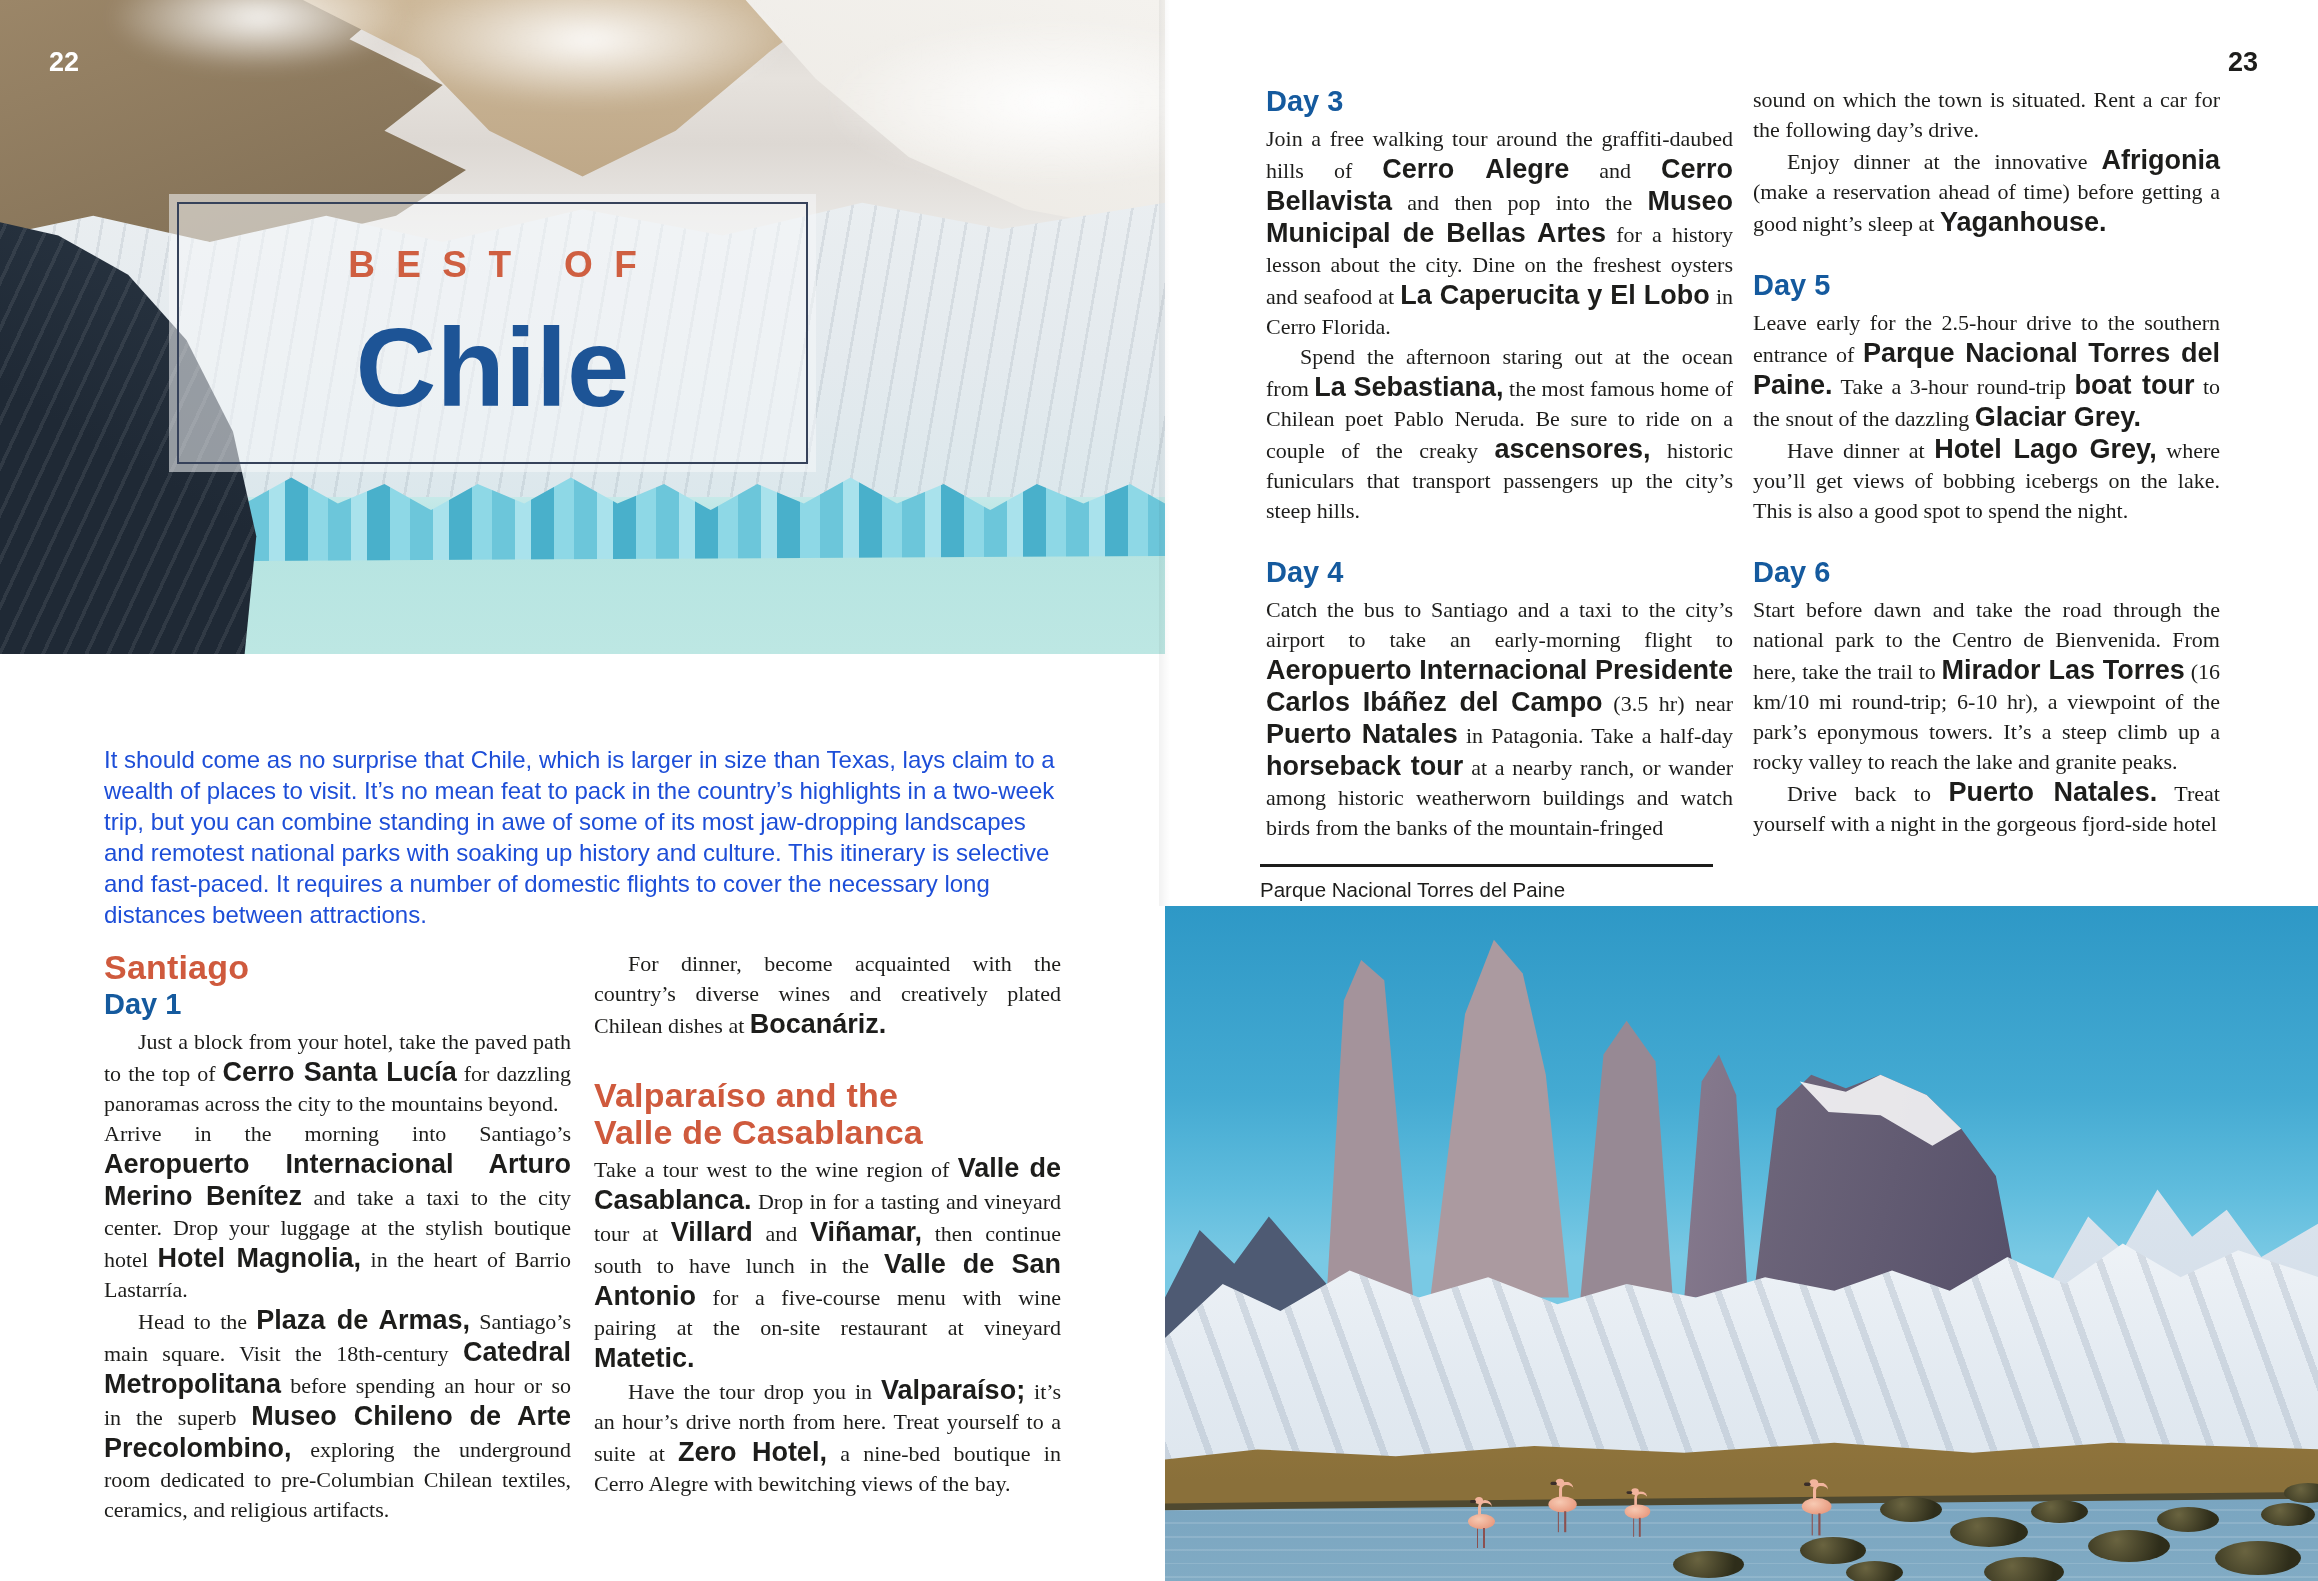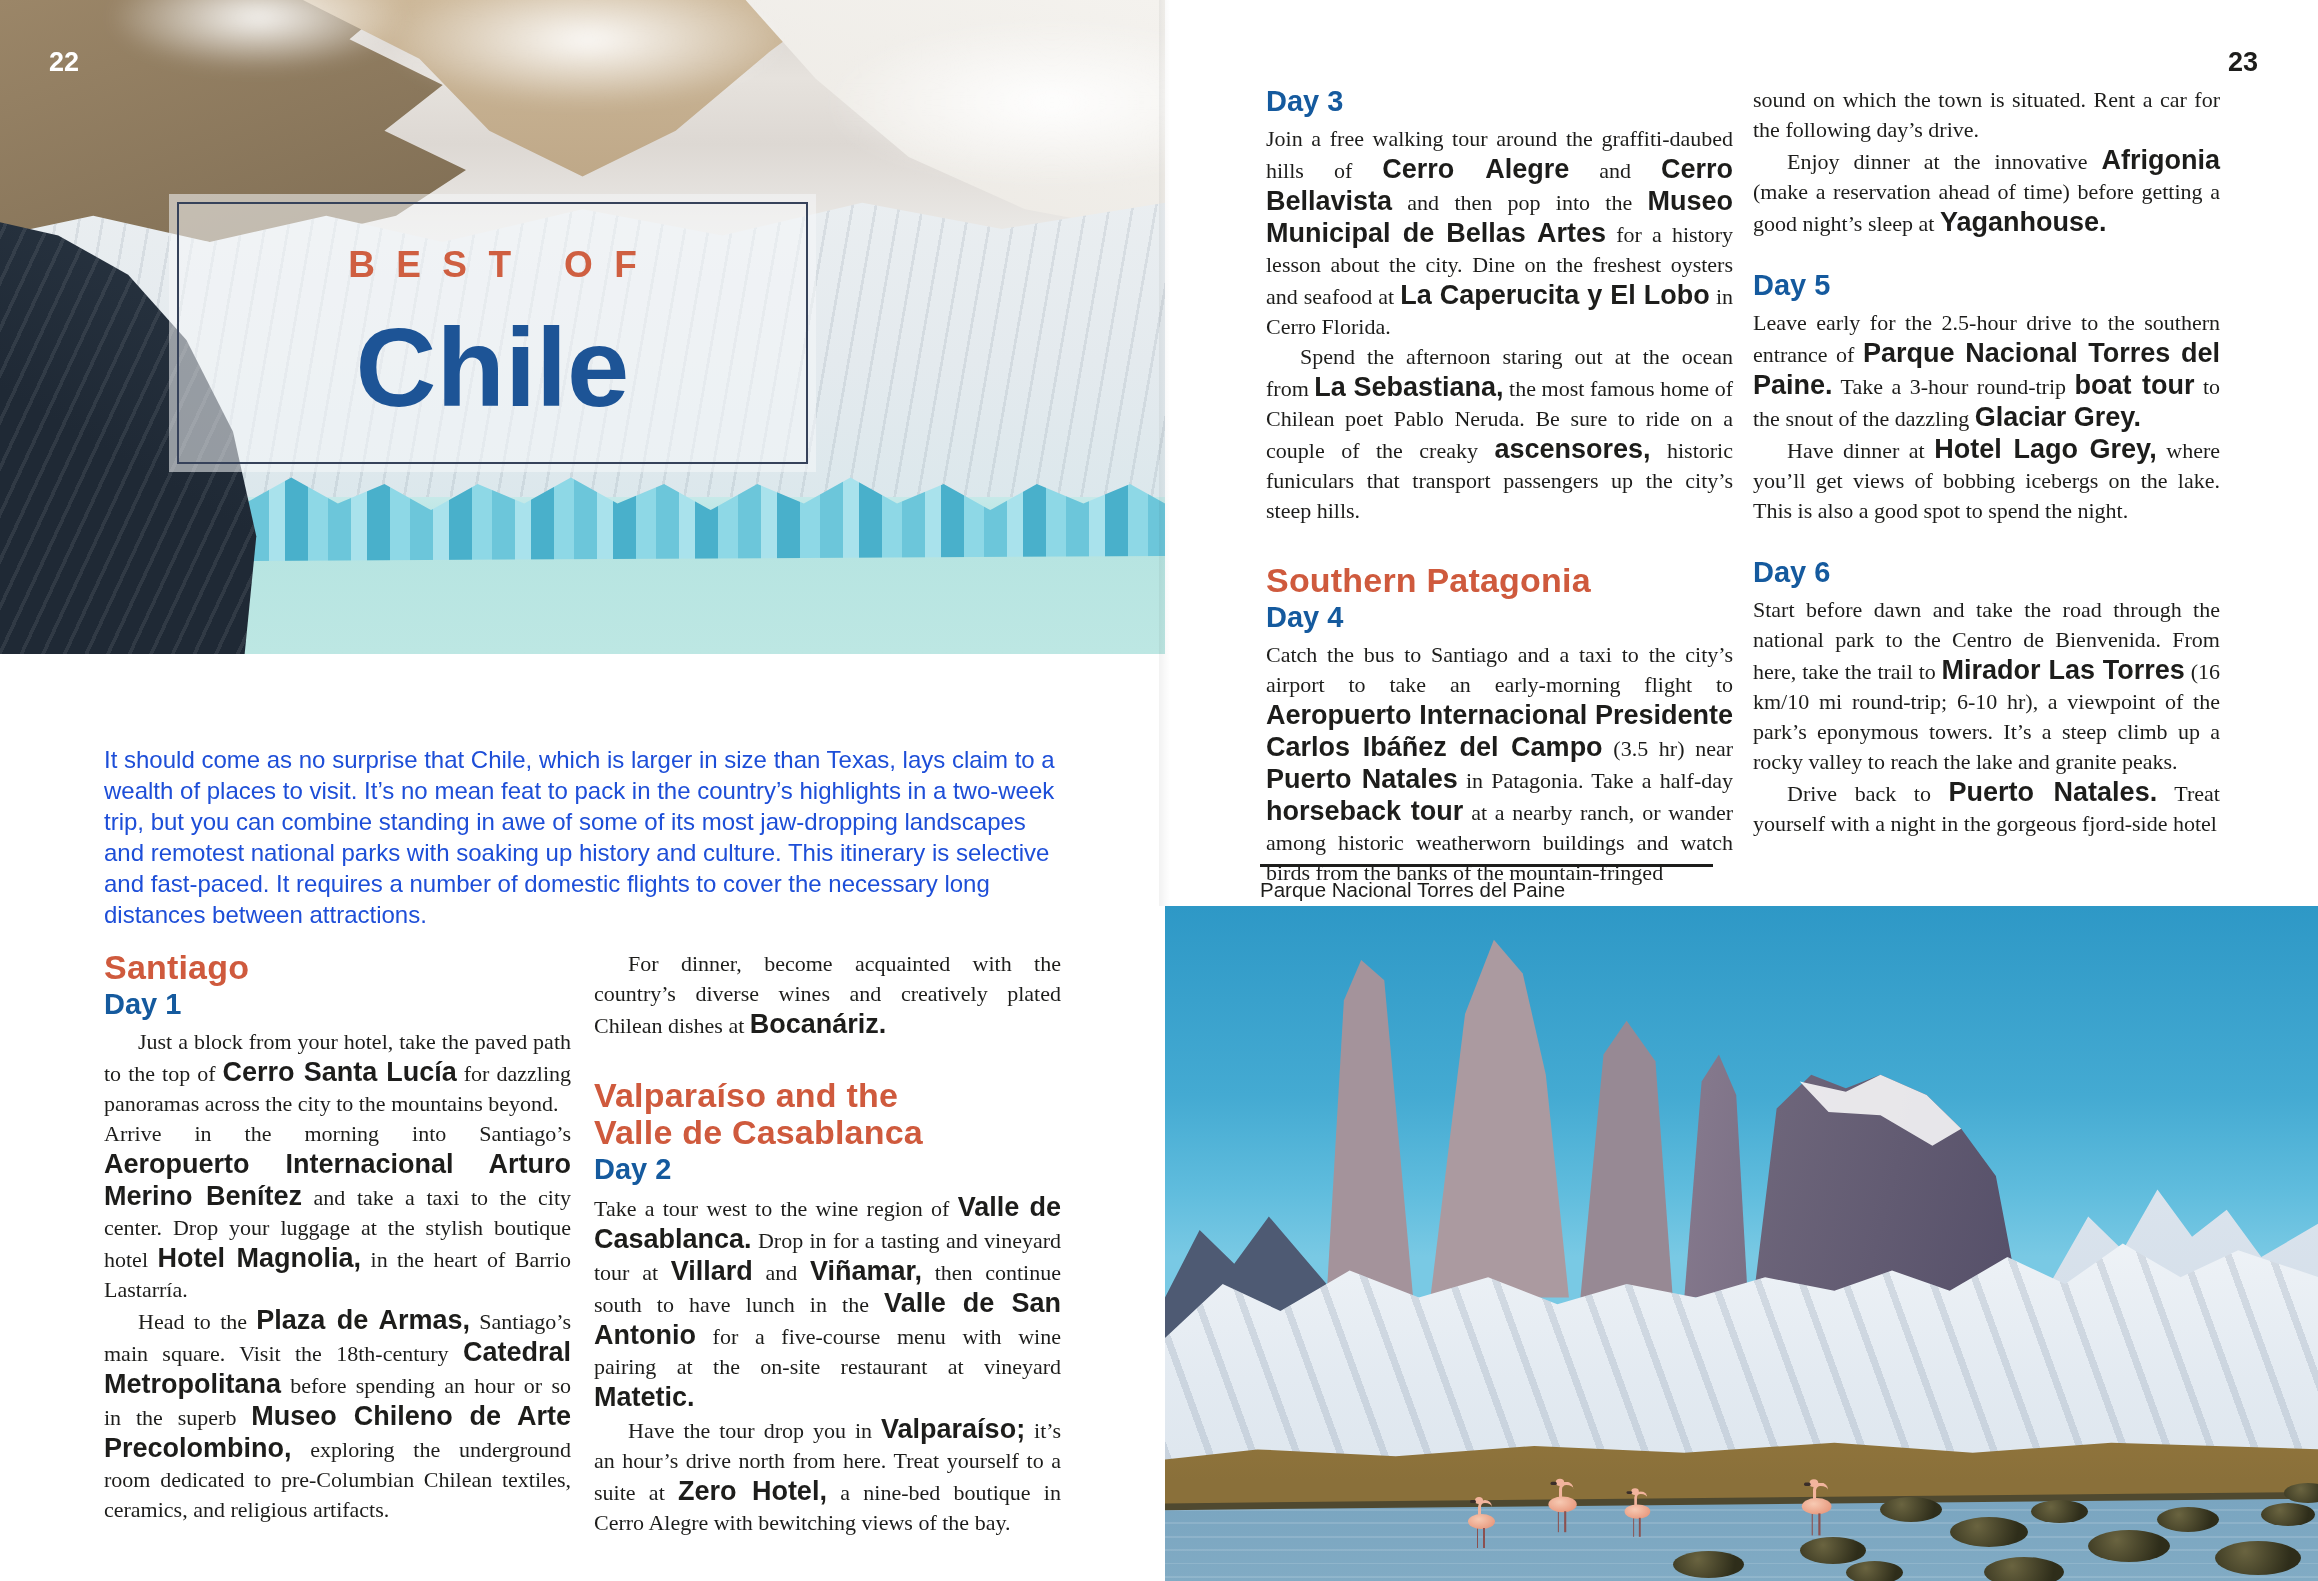--- a/index.html
+++ b/index.html
@@ -144,36 +144,32 @@
       <p class="para ind"><span>Just a block from your hotel, take the paved path to the top of </span><span class="b">Cerro Santa Lucía</span><span> for dazzling panoramas across the city to the mountains beyond.</span></p>
       <p class="para"><span>Arrive in the morning into Santiago’s </span><span class="b">Aeropuerto Internacional Arturo Merino Benítez</span><span> and take a taxi to the city center. Drop your luggage at the stylish boutique hotel </span><span class="b">Hotel Magnolia,</span><span> in the heart of Barrio Lastarría.</span></p>
       <p class="para ind"><span>Head to the </span><span class="b">Plaza de Armas,</span><span> Santiago’s main square. Visit the 18th-century </span><span class="b">Catedral Metropolitana</span><span> before spending an hour or so in the superb </span><span class="b">Museo Chileno de Arte Precolombino,</span><span> exploring the underground room dedicated to pre-Columbian Chilean textiles, ceramics, and religious artifacts.</span></p>
     </div>
   <div class="col" style="left:594px;top:949px;">
       <p class="para ind"><span>For dinner, become acquainted with the country’s diverse wines and creatively plated Chilean dishes at </span><span class="b">Bocanáriz.</span></p>
       <div class="sec">
         <div>Valparaíso and the</div>
         <div>Valle de Casablanca</div>
       </div>
-      <div class="day">Day 2</div>
       <p class="para"><span>Take a tour west to the wine region of </span><span class="b">Valle de Casablanca.</span><span> Drop in for a tasting and vineyard tour at </span><span class="b">Villard</span><span> and </span><span class="b">Viñamar,</span><span> then continue south to have lunch in the </span><span class="b">Valle de San Antonio</span><span> for a five-course menu with wine pairing at the on-site restaurant at vineyard </span><span class="b">Matetic.</span></p>
       <p class="para ind"><span>Have the tour drop you in </span><span class="b">Valparaíso;</span><span> it’s an hour’s drive north from here. Treat yourself to a suite at </span><span class="b">Zero Hotel,</span><span> a nine-bed boutique in Cerro Alegre with bewitching views of the bay.</span></p>
     </div>
 
   <div class="gutter"></div>
 
   <div class="pagenum black" style="left:2228px;top:41px;">23</div>
 
   <div class="col" style="left:1266px;top:85px;">
       <div class="day">Day 3</div>
       <p class="para"><span>Join a free walking tour around the graffiti-daubed hills of </span><span class="b">Cerro Alegre</span><span> and </span><span class="b">Cerro Bellavista</span><span> and then pop into the </span><span class="b">Museo Municipal de Bellas Artes</span><span> for a history lesson about the city. Dine on the freshest oysters and seafood at </span><span class="b">La Caperucita y El Lobo</span><span> in Cerro Florida.</span></p>
       <p class="para ind"><span>Spend the afternoon staring out at the ocean from </span><span class="b">La Sebastiana,</span><span> the most famous home of Chilean poet Pablo Neruda. Be sure to ride on a couple of the creaky </span><span class="b">ascensores,</span><span> historic funiculars that transport passengers up the city’s steep hills.</span></p>
-      <div class="sec">
-        <div>Southern Patagonia</div>
-      </div>
       <div class="day">Day 4</div>
       <p class="para"><span>Catch the bus to Santiago and a taxi to the city’s airport to take an early-morning flight to </span><span class="b">Aeropuerto Internacional Presidente Carlos Ibáñez del Campo</span><span> (3.5 hr) near </span><span class="b">Puerto Natales</span><span> in Patagonia. Take a half-day </span><span class="b">horseback tour</span><span> at a nearby ranch, or wander among historic weatherworn buildings and watch birds from the banks of the mountain-fringed</span></p>
     </div>
   <div class="col" style="left:1753px;top:85px;">
       <p class="para"><span>sound on which the town is situated. Rent a car for the following day’s drive.</span></p>
       <p class="para ind"><span>Enjoy dinner at the innovative </span><span class="b">Afrigonia</span><span> (make a reservation ahead of time) before getting a good night’s sleep at </span><span class="b">Yaganhouse.</span></p>
       <div class="day">Day 5</div>
       <p class="para"><span>Leave early for the 2.5-hour drive to the southern entrance of </span><span class="b">Parque Nacional Torres del Paine.</span><span> Take a 3-hour round-trip </span><span class="b">boat tour</span><span> to the snout of the dazzling </span><span class="b">Glaciar Grey.</span></p>
       <p class="para ind"><span>Have dinner at </span><span class="b">Hotel Lago Grey,</span><span> where you’ll get views of bobbing icebergs on the lake. This is also a good spot to spend the night.</span></p>
       <div class="day">Day 6</div>

